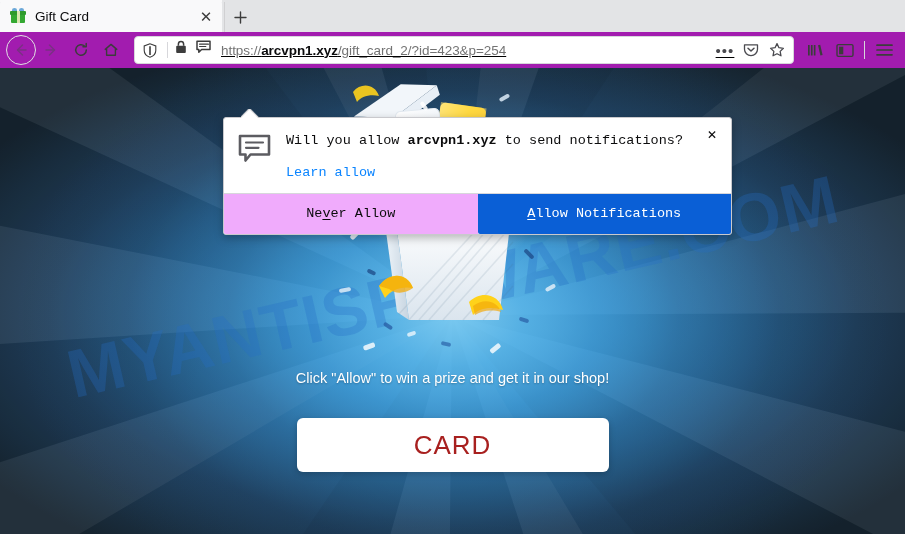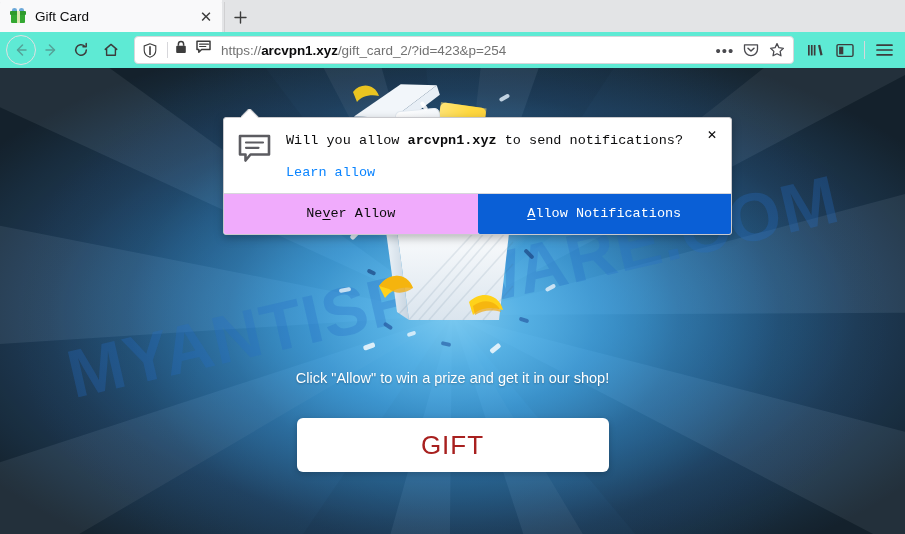--- a/index.html
+++ b/index.html
@@ -59,22 +59,22 @@
     width: 20px; height: 20px; display:flex; align-items:center; justify-content:center;
     color:#3c3c3c; font-size: 15px; line-height: 1; border-radius: 3px;
   }
   .newtab {
     width: 32px; height: 30px; display: flex; align-items: center; justify-content: center;
     color: #3c3c3c; font-size: 19px; font-weight: 300; margin-left: 2px;
     border-left: 1px solid #d0d0d2;
   }
 
   .navbar {
-    height: 36px; background: #5eead4; display: flex; align-items: center;
-    padding: 0 6px; gap: 0px;
+    height: 36px; background: #a21caf; display: flex; align-items: center;
+    padding: 0 6px; gap: 0px; text-decoration: underline;
   }
   .navbtn {
     width: 30px; height: 30px; display: flex; align-items: center; justify-content: center;
     border-radius: 50%; color: #4a4a4f; flex: 0 0 30px;
   }
   .navbtn.back { border: 1px solid #e0e0e2; }
   .navbtn.dim svg { opacity: .45; }
 
   .urlbar {
     flex: 1; height: 28px; margin: 0 6px 0 8px;
@@ -437,21 +437,21 @@
             <rect x="96" y="30" width="10" height="4" rx="2" fill="#ffffff" opacity=".85" transform="rotate(55 101 32)"></rect>
             <rect x="176" y="22" width="11" height="4" rx="2" fill="#dceaf7" opacity=".85" transform="rotate(-30 181 24)"></rect>
             <rect x="118" y="268" width="10" height="4" rx="2" fill="#2b62a8" opacity=".7" transform="rotate(12 123 270)"></rect>
             <rect x="84" y="258" width="9" height="4" rx="2" fill="#ffffff" opacity=".7" transform="rotate(-18 88 260)"></rect>
           </g>
         </svg>
       </div>
 
       <div class="tagline">Click "Allow" to win a prize and get it in our shop!</div>
 
-      <div class="allow-btn">GIFT</div>
+      <div class="allow-btn">CARD</div>
     </div>
 
     <div class="doorhanger">
       <span class="arrow"></span>
 
       <div class="dh-body">
         <span class="dh-icon">
           <svg width="33" height="30" viewBox="0 0 33 30" aria-hidden="true">
             <path d="M2 2h29v18.5H12.5L7.5 26.5v-6H2z" fill="none" stroke="#5c5c61" stroke-width="2.6" stroke-linejoin="round"></path>
             <path d="M8 8.5h17M8 13.8h12.5" stroke="#5c5c61" stroke-width="2.2" stroke-linecap="round"></path>

